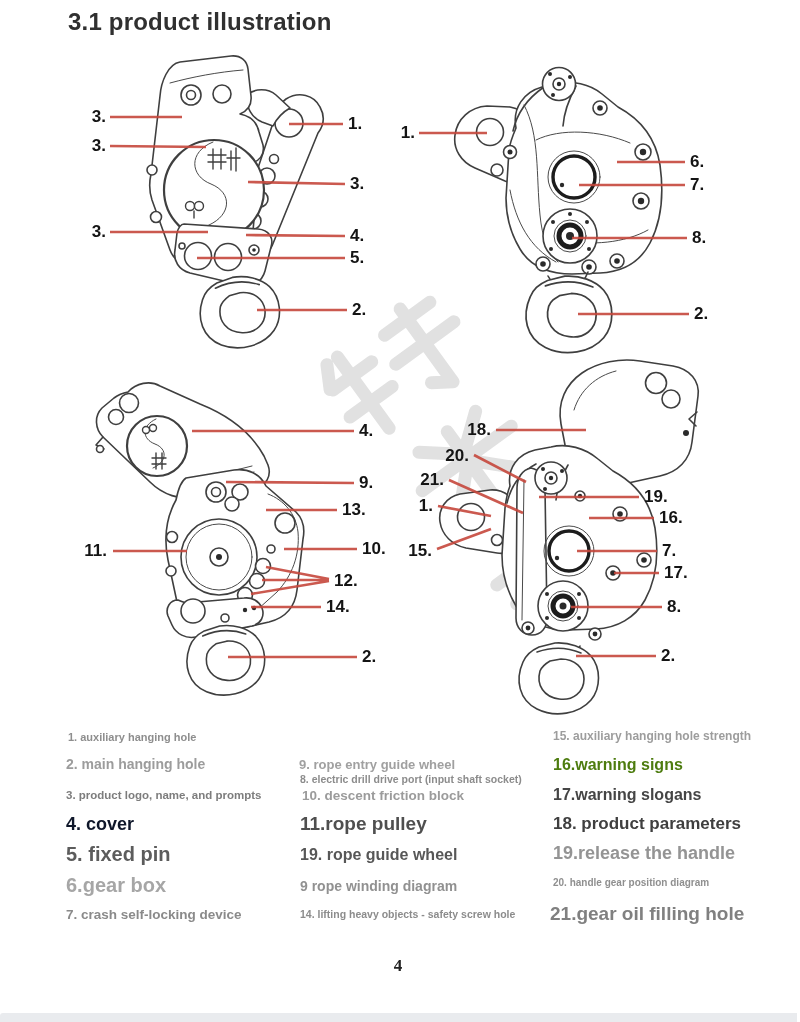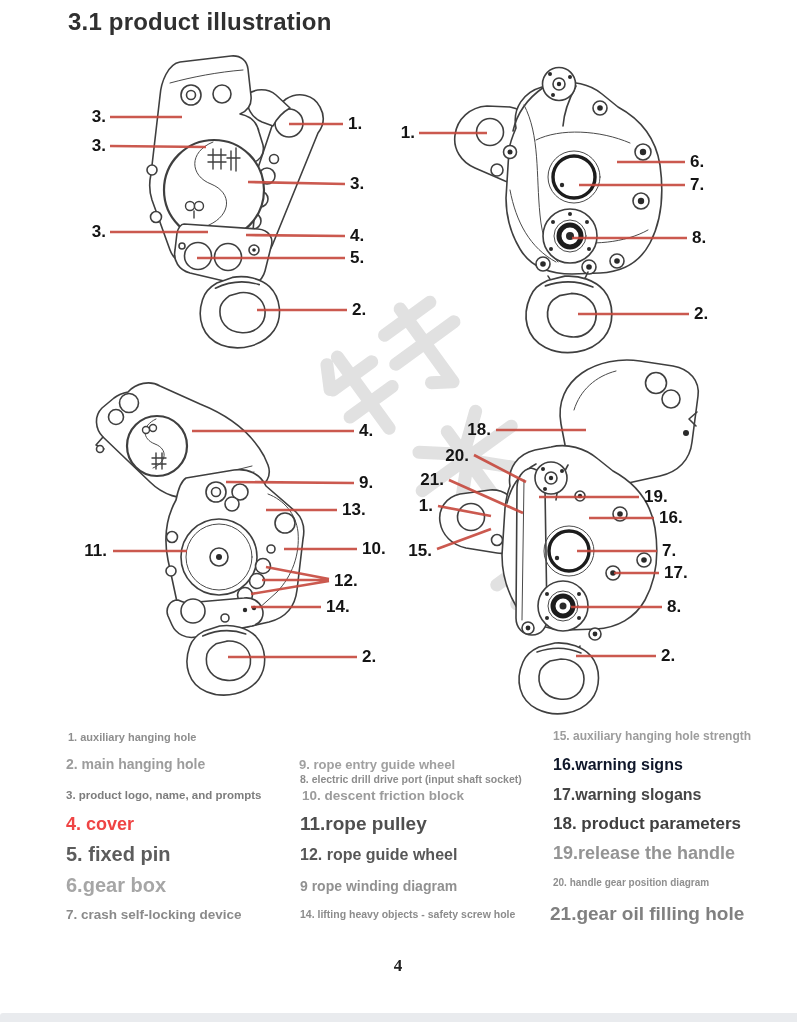--- a/index.html
+++ b/index.html
@@ -19,33 +19,33 @@
   .g{stroke:#3f3f3f;stroke-width:1.4;fill:none;stroke-linecap:round;}
   .g2{stroke:#3f3f3f;stroke-width:1.4;fill:#fff;}
   .cl{stroke:#c5473c;stroke-width:2.7;fill:none;opacity:.9;}
   .num{font:700 17px "Liberation Sans",sans-serif;fill:#141414;}
   .end{text-anchor:end;}
   
   .lg{position:absolute;white-space:nowrap;}
   .i1{font-size:11px;font-weight:700;color:#8e8e8e;}
   .i2{font-size:14px;font-weight:600;color:#9c9c9c;}
   .i3{font-size:11.5px;font-weight:700;color:#7d7d7d;}
-  .i4{font-size:18px;font-weight:700;color:#ef4444;}
+  .i4{font-size:18px;font-weight:700;color:#0f172a;}
   .i5{font-size:20px;font-weight:700;color:#5c5c5c;}
   .i6{font-size:20px;font-weight:700;color:#a6a6a6;}
   .i7{font-size:13.5px;font-weight:700;color:#8a8a8a;}
   .i8{font-size:10.5px;font-weight:700;color:#8c8c8c;}
   .i9{font-size:13px;font-weight:600;color:#a0a0a0;}
   .i10{font-size:13.5px;font-weight:600;color:#9b9b9b;}
   .i11{font-size:19px;font-weight:700;color:#4f4f4f;}
   .i12{font-size:16px;font-weight:700;color:#575757;}
   .i13{font-size:14px;font-weight:600;color:#919191;}
   .i14{font-size:10.5px;font-weight:700;color:#8c8c8c;}
   .i15{font-size:12px;font-weight:600;color:#9d9d9d;}
-  .i16{font-size:16px;font-weight:700;color:#0f172a;}
+  .i16{font-size:16px;font-weight:700;color:#4d7c0f;}
   .i17{font-size:16px;font-weight:700;color:#454545;}
   .i18{font-size:17px;font-weight:700;color:#3f3f3f;}
   .i19{font-size:18px;font-weight:700;color:#949494;}
   .i20{font-size:10px;font-weight:600;color:#8f8f8f;}
   .i21{font-size:19px;font-weight:700;color:#808080;}
   .pagenum{position:absolute;left:0;top:956px;width:796px;text-align:center;
            font-family:"Liberation Serif",serif;font-size:17px;font-weight:700;color:#222;}
   .bottom-edge{position:absolute;left:0;top:1013px;width:800px;height:9px;background:#e9ebee;
                border-radius:3px 3px 0 0;}
 </style>
@@ -285,21 +285,21 @@
     <div class="lg i3" style="left:66px;top:789px;">3. product logo, name, and prompts</div>
     <div class="lg i4" style="left:66px;top:814px;">4. cover</div>
     <div class="lg i5" style="left:66px;top:843px;">5. fixed pin</div>
     <div class="lg i6" style="left:66px;top:874px;">6.gear box</div>
     <div class="lg i7" style="left:66px;top:907px;">7. crash self-locking device</div>
 
     <div class="lg i8" style="left:300px;top:773px;">8. electric drill drive port (input shaft socket)</div>
     <div class="lg i9" style="left:299px;top:757px;">9. rope entry guide wheel</div>
     <div class="lg i10" style="left:302px;top:788px;">10. descent friction block</div>
     <div class="lg i11" style="left:300px;top:813px;">11.rope pulley</div>
-    <div class="lg i12" style="left:300px;top:846px;">12. rope guide wheel</div>
+    <div class="lg i12" style="left:300px;top:846px;">19. rope guide wheel</div>
     <div class="lg i13" style="left:300px;top:878px;">9 rope winding diagram</div>
     <div class="lg i14" style="left:300px;top:908px;">14. lifting heavy objects - safety screw hole</div>
 
     <div class="lg i15" style="left:553px;top:729px;">15. auxiliary hanging hole strength</div>
     <div class="lg i16" style="left:553px;top:756px;">16.warning signs</div>
     <div class="lg i17" style="left:553px;top:786px;">17.warning slogans</div>
     <div class="lg i18" style="left:553px;top:814px;">18. product parameters</div>
     <div class="lg i19" style="left:553px;top:843px;">19.release the handle</div>
     <div class="lg i20" style="left:553px;top:877px;">20. handle gear position diagram</div>
     <div class="lg i21" style="left:550px;top:903px;">21.gear oil filling hole</div>

